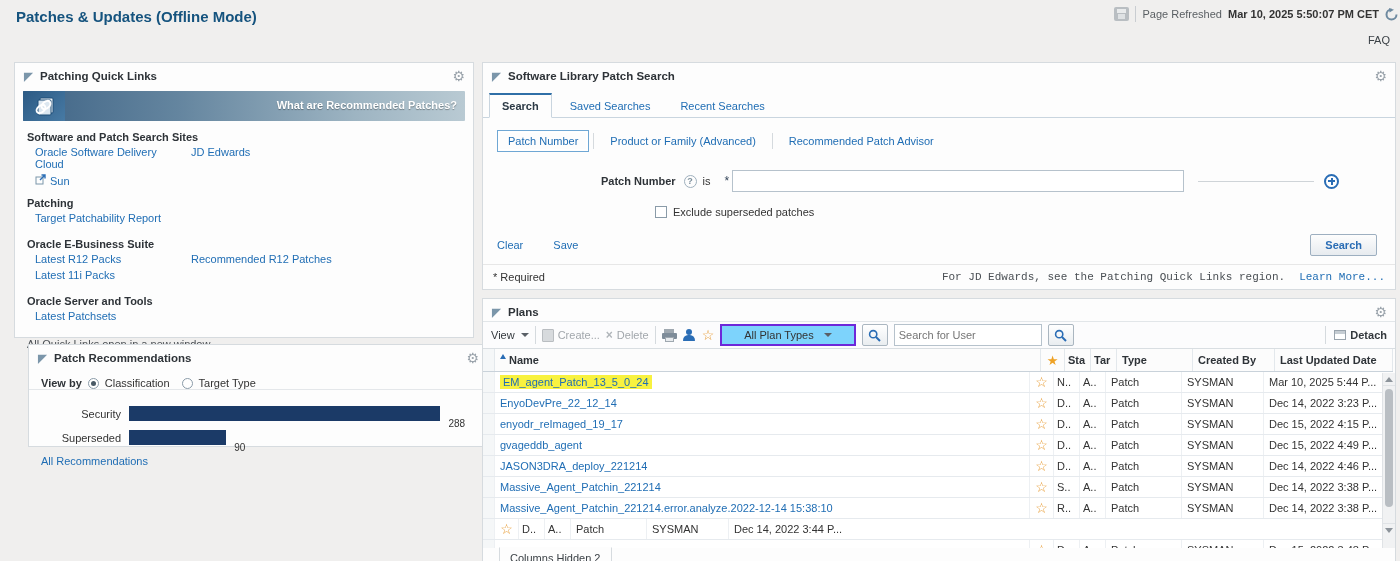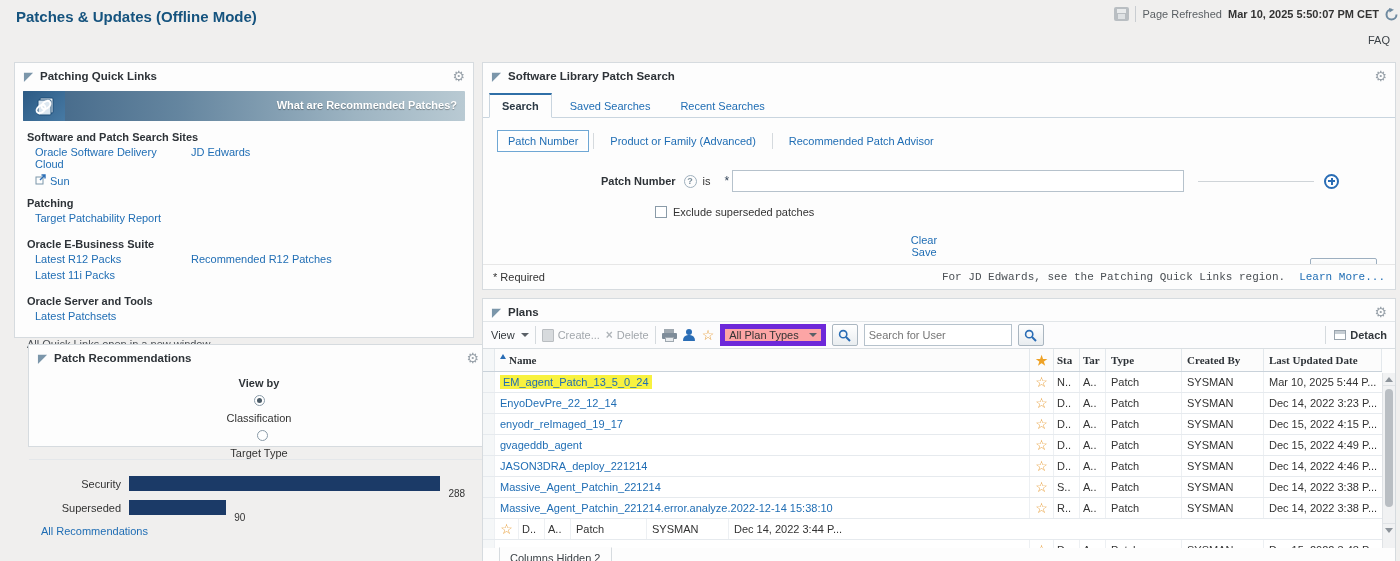--- a/index.html
+++ b/index.html
@@ -39,21 +39,21 @@
   .ql-group { margin-bottom:10px; }
   .ql-heading { font-weight:bold; color:#2e3338; margin-bottom:3px; }
   .ql-cols { display:flex; }
   .ql-col1 { width:152px; padding-left:8px; }
   .ql-col2 { padding-left:12px; }
   .ql-link { display:block; margin-bottom:4px; }
   .ext-row { display:flex; align-items:center; gap:4px; }
   .ql-foot { color:#4a4f54; margin-top:12px; }
 
   
-  .viewby-row { display:flex; align-items:center; gap:6px; padding:8px 10px 0 12px; border-bottom:1px solid #e4e7ea;flex-direction:column; }
+  .viewby-row { display:flex; align-items:center; gap:6px; padding:8px 10px 0 12px; border-bottom:1px solid #e4e7ea; }
   .viewby-label { font-weight:bold; color:#2e3338; }
   .radio { width:11px; height:11px; border:1px solid #8a9ba8; border-radius:50%; background:#fff; position:relative; flex:0 0 auto; }
   .radio.sel:before { content:""; position:absolute; left:2px; top:2px; width:5px; height:5px; border-radius:50%; background:#4a5a66; }
   .chart { padding:8px 12px 2px 4px; }
   .chart-row { display:flex; align-items:center; height:17px; margin:7px 0; }
   .chart-label { width:96px; text-align:right; padding-right:8px; color:#333; }
   .chart-bar-wrap { flex:1; display:flex; align-items:center; }
   .bar { height:15px; background:#1b3a67; }
   .chart-value { margin-left:8px; font-size:10px; color:#333;margin-top:19px; }
   .allrec { display:inline-block; margin:0 0 8px 12px; }
@@ -75,21 +75,21 @@
   .req-star { color:#35465a; margin-right:3px; font-size:12px; }
   .txt-input { height:22px; border:1px solid #b6c2cc; background:#fff; font-family:inherit; font-size:11px; padding:0 4px; }
   .patch-input { width:452px; }
   .add-line { flex:1; height:1px; background:#cfd4d8; margin:0 10px 0 14px; }
   .plus-circle { width:15px; height:15px; border:2px solid #2a6db5; border-radius:50%; position:relative; margin-right:56px; flex:0 0 auto; background:#fff; cursor:pointer; }
   .plus-circle:before, .plus-circle:after { content:""; position:absolute; background:#2a6db5; }
   .plus-circle:before { left:2px; top:4.5px; width:7px; height:2px; }
   .plus-circle:after { left:4.5px; top:2px; width:2px; height:7px; }
   .cb-row { display:flex; align-items:center; gap:6px; margin:14px 0 0 172px; }
   .checkbox { width:12px; height:12px; border:1px solid #8a9ba8; background:#fff; flex:0 0 auto; cursor:pointer; }
-  .action-row { display:flex; align-items:center; margin:16px 14px 0 14px;flex-direction:column; }
+  .action-row { display:flex; align-items:center; margin:16px 14px 0 14px; }
   .action-row .lnk { margin-right:30px; }
   .btn { background:linear-gradient(#fdfdfd,#e7ebef); border:1px solid #9dafc0; border-radius:2px;
     color:#2a6db5; font-weight:bold; font-size:11px; padding:4px 14px; cursor:pointer; font-family:inherit; }
   .search-footer { position:absolute; left:0; right:0; bottom:0; border-top:1px solid #e7e7e7;
     display:flex; align-items:center; justify-content:space-between; padding:6px 10px; background:#fdfdfd; }
   .foot-right { display:flex; align-items:center; gap:14px; color:#4a4f54;font-family:Liberation Mono, monospace; }
 
   
   .toolbar { display:flex; align-items:center; gap:6px; padding:3px 8px; border-top:1px solid #e2e6e9; border-bottom:1px solid #d9dee2; background:#fcfcfd; height:28px; }
   .tb-sep { width:1px; height:18px; background:#d5dade; }
@@ -100,21 +100,21 @@
   .x-icon { color:#b0b5ba; font-weight:bold; font-size:12px; }
   .printer-icon { width:15px; height:13px; position:relative; }
   .printer-icon .p1 { position:absolute; left:2px; top:0; width:10px; height:4px; background:#9fa8b0; }
   .printer-icon .p2 { position:absolute; left:0; top:4px; width:15px; height:6px; background:#7e8c99; border-radius:1px; }
   .printer-icon .p3 { position:absolute; left:3px; top:8px; width:9px; height:5px; background:#e8ebee; border:1px solid #9fa8b0; }
   .person-icon { width:13px; height:13px; position:relative; }
   .person-icon:before { content:""; position:absolute; left:3.5px; top:0; width:6px; height:6px; border-radius:50%; background:#2a6db5; }
   .person-icon:after { content:""; position:absolute; left:0.5px; top:6.5px; width:12px; height:6px; border-radius:6px 6px 1px 1px; background:#2a6db5; }
   .star-outline { color:#e79b33; font-size:14px; line-height:1; cursor:pointer; }
   .star-filled { color:#eea226; font-size:13px; line-height:1; }
-  .fake-select { display:flex; align-items:center; gap:8px; border:5px solid #6d28d9; background:#fca5a5; height:22px; padding:0 4px; cursor:pointer; }
+  .fake-select { display:flex; align-items:center; gap:8px; border:2px solid #6d28d9; background:#7dd3fc; height:22px; padding:0 22px; cursor:pointer; }
   .tb-input { width:148px; }
   .mag-btn { width:26px; height:22px; border:1px solid #aab6c0; background:linear-gradient(#fff,#e9edf0); display:flex; align-items:center; justify-content:center; cursor:pointer; border-radius:2px; }
   .detach-wrap { margin-left:auto; display:flex; align-items:center; gap:8px; }
   .detach-icon { width:12px; height:10px; border:1px solid #9aa4ad; background:#fff; position:relative; }
   .detach-icon:before { content:""; position:absolute; left:0; top:0; right:0; height:3px; background:#c6cdd3; }
   .detach-label { font-weight:bold; color:#33383d; }
 
   .ptable { position:relative; }
   .thead { display:flex; align-items:center; height:23px; border-bottom:1px solid #c9d2da; background:#fcfcfc; font-weight:bold; color:#2e3338; }
   .trow { display:flex; align-items:center; height:21px; border-bottom:1px solid #e6eaee; background:#fff; cursor:pointer; }
@@ -363,21 +363,21 @@
     <span class="detach-wrap">
       <span class="tb-sep"></span>
       <span class="tb-item">
         <span class="detach-icon"></span>
         <span class="detach-label">Detach</span>
       </span>
     </span>
   </div>
 
   <div class="ptable">
-    <div class="thead" style="margin-right:13px;font-family:Liberation Serif, serif;">
+    <div class="thead" style="margin-right:2px;">
       <span class="cell c-sel"></span>
       <span class="cell c-name">
         <span class="sort-asc"></span>
         <span>Name</span>
       </span>
       <span class="cell c-star">
           <span class="star-filled">★</span>
         </span>
       <span class="cell c-sta">Sta</span>
       <span class="cell c-tar">Tar</span>

